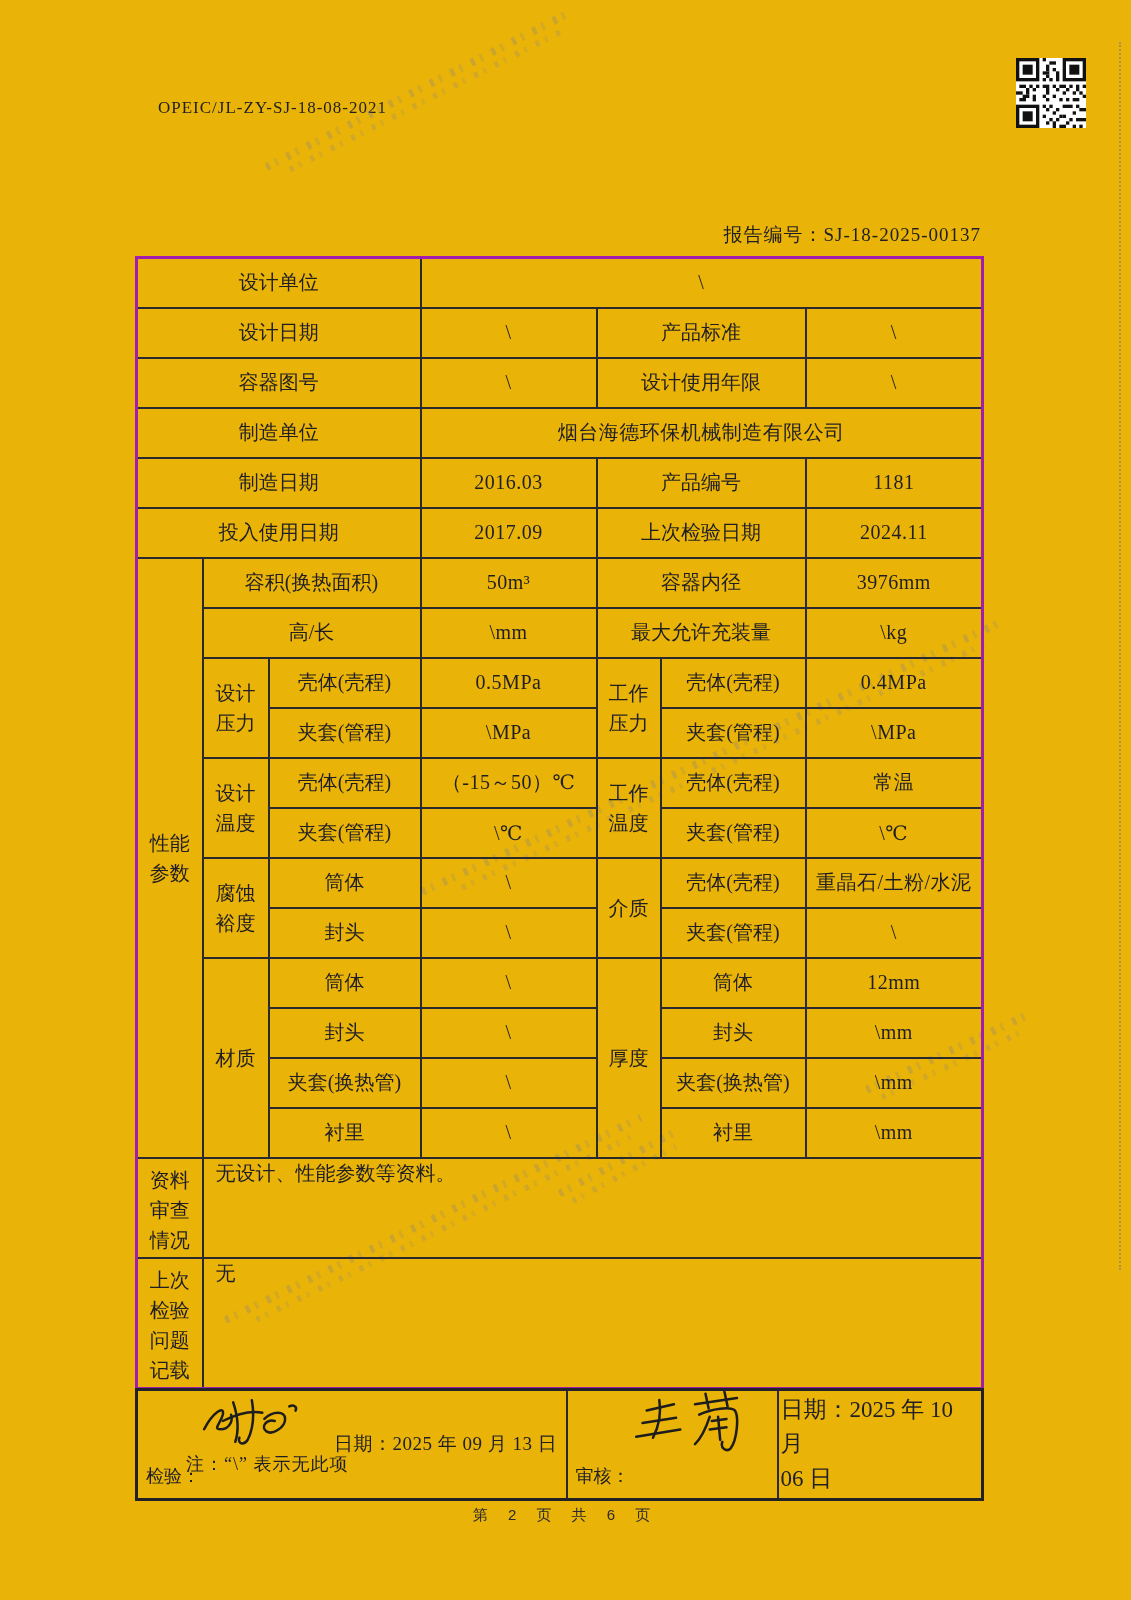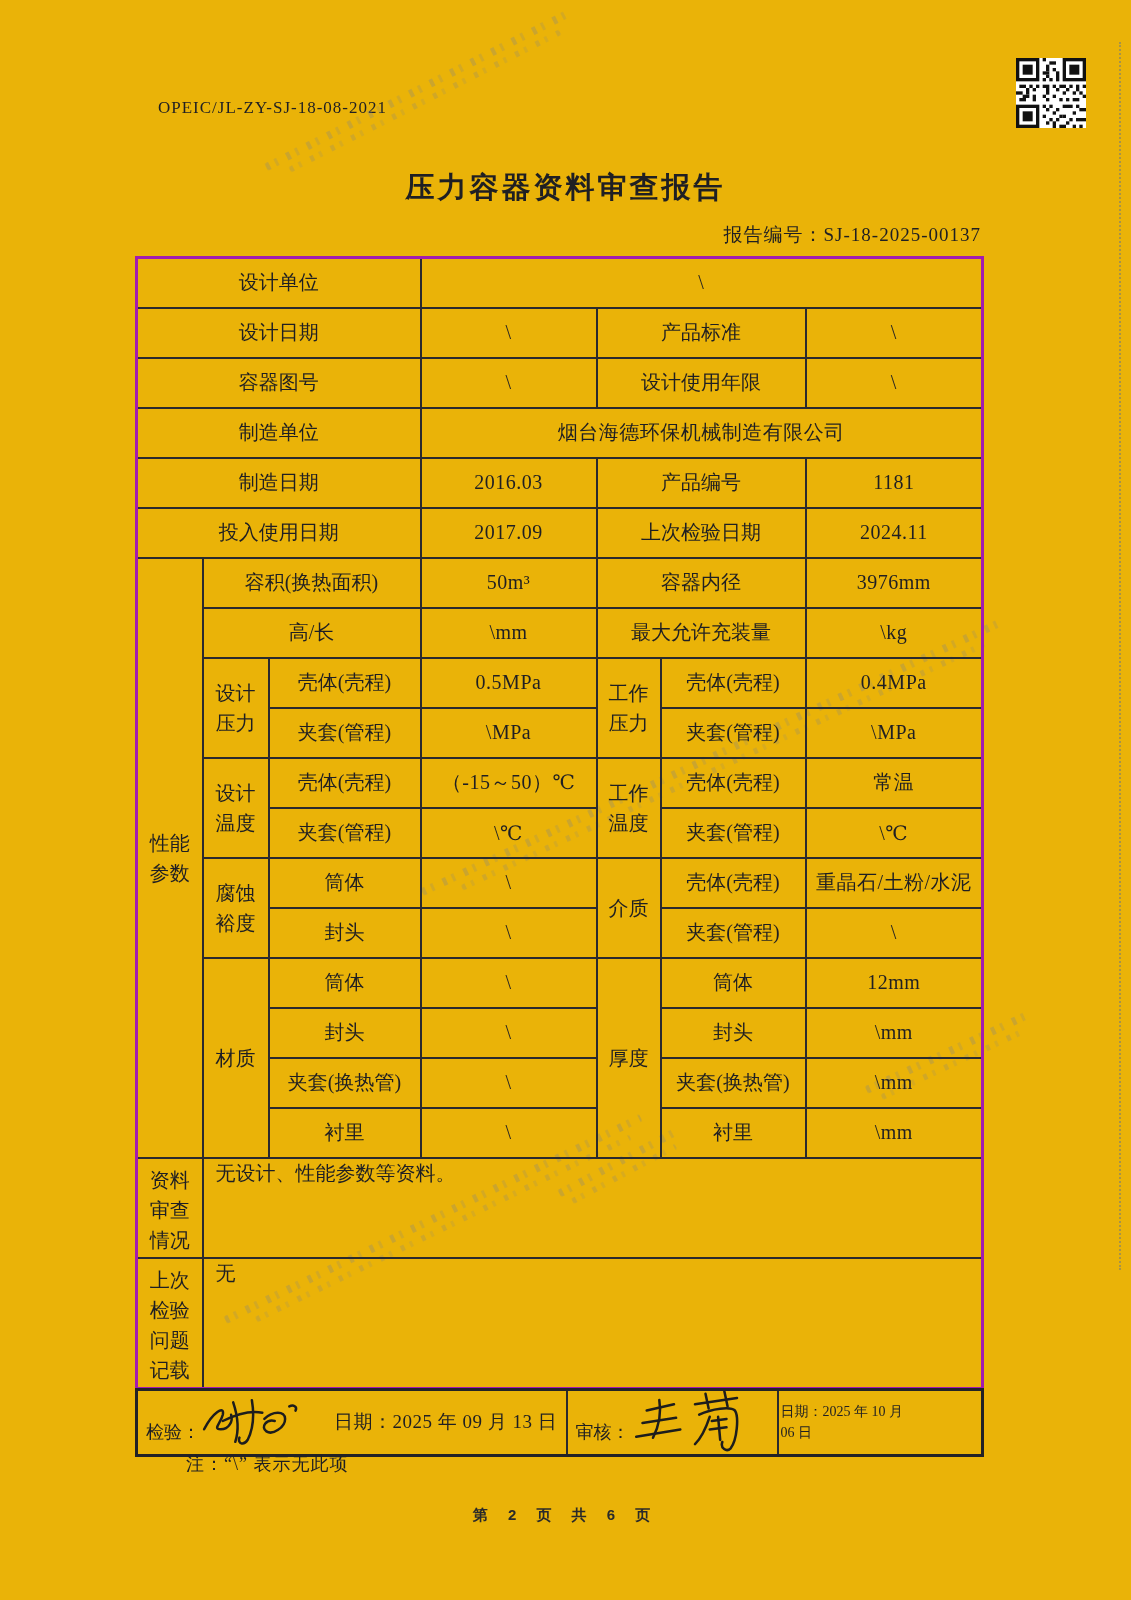--- a/index.html
+++ b/index.html
@@ -37,27 +37,27 @@
   td.freetext { vertical-align:top; text-align:left; font-size:20px; padding:1px 12px; }
 
   
   .sign-cell1, .sign-cell2 { position:relative; vertical-align:middle; }
   .sig-label { position:absolute; left:8px; bottom:10px; font-size:18px; }
   .sig-date  { position:absolute; left:196px; top:50%; transform:translateY(-50%);
                font-size:19px; letter-spacing:.5px; white-space:nowrap; }
   .sig-svg   { position:absolute; }
   .sig1 { left:58px; top:3px; }
   .sig2 { left:64px; top:-2px; }
-  .sign-cell3 { vertical-align:middle; font-size:14px; padding:4px 2px 4px 6px; line-height:1.5; }
+  .sign-cell3 { vertical-align:middle; font-size:23px; padding:4px 2px 4px 6px; line-height:1.5; }
 
   
   .note   { position:absolute; left:186px; top:1452px; font-size:18px; letter-spacing:1px;font-family:Liberation Serif, serif; }
   .footer { position:absolute; left:0; right:0; top:1506px; text-align:center;
             font-family:"Liberation Sans","DejaVu Sans",sans-serif;
-            font-size:15px; font-weight:700; letter-spacing:8px; color:#2a2a2a; }
+            font-size:15px; font-weight:400; letter-spacing:8px; color:#2a2a2a; }
 
   
   .qr { position:absolute; left:1016px; top:58px; }
 
   
   .edge-dots { position:absolute; left:1119px; top:42px; height:1228px; width:0;
                border-left:2px dotted rgba(110,120,130,.55); }
   .wm { position:absolute; height:26px; opacity:.45; filter:blur(.7px); pointer-events:none; }
   .wm::before, .wm::after { content:""; position:absolute; left:0; right:0; height:8px;
       background:repeating-linear-gradient(90deg,
@@ -153,21 +153,20 @@
     </g>
   </svg>
 
   <div class="edge-dots"></div>
   <div class="wm wm-a"></div>
   <div class="wm wm-b"></div>
   <div class="wm wm-c"></div>
   <div class="wm wm-d"></div>
   <div class="wm wm-e"></div>
 
-  <h1 class="title">压力容器资料审查报告</h1>
 
   <div class="report-no"><span>报告编号：</span><span>SJ-18-2025-00137</span></div>
 
   <div class="tablewrap">
     <table class="main">
       <colgroup>
         <col style="width:66px">
           <col style="width:66px">
           <col style="width:152px">
         <col style="width:176px">

